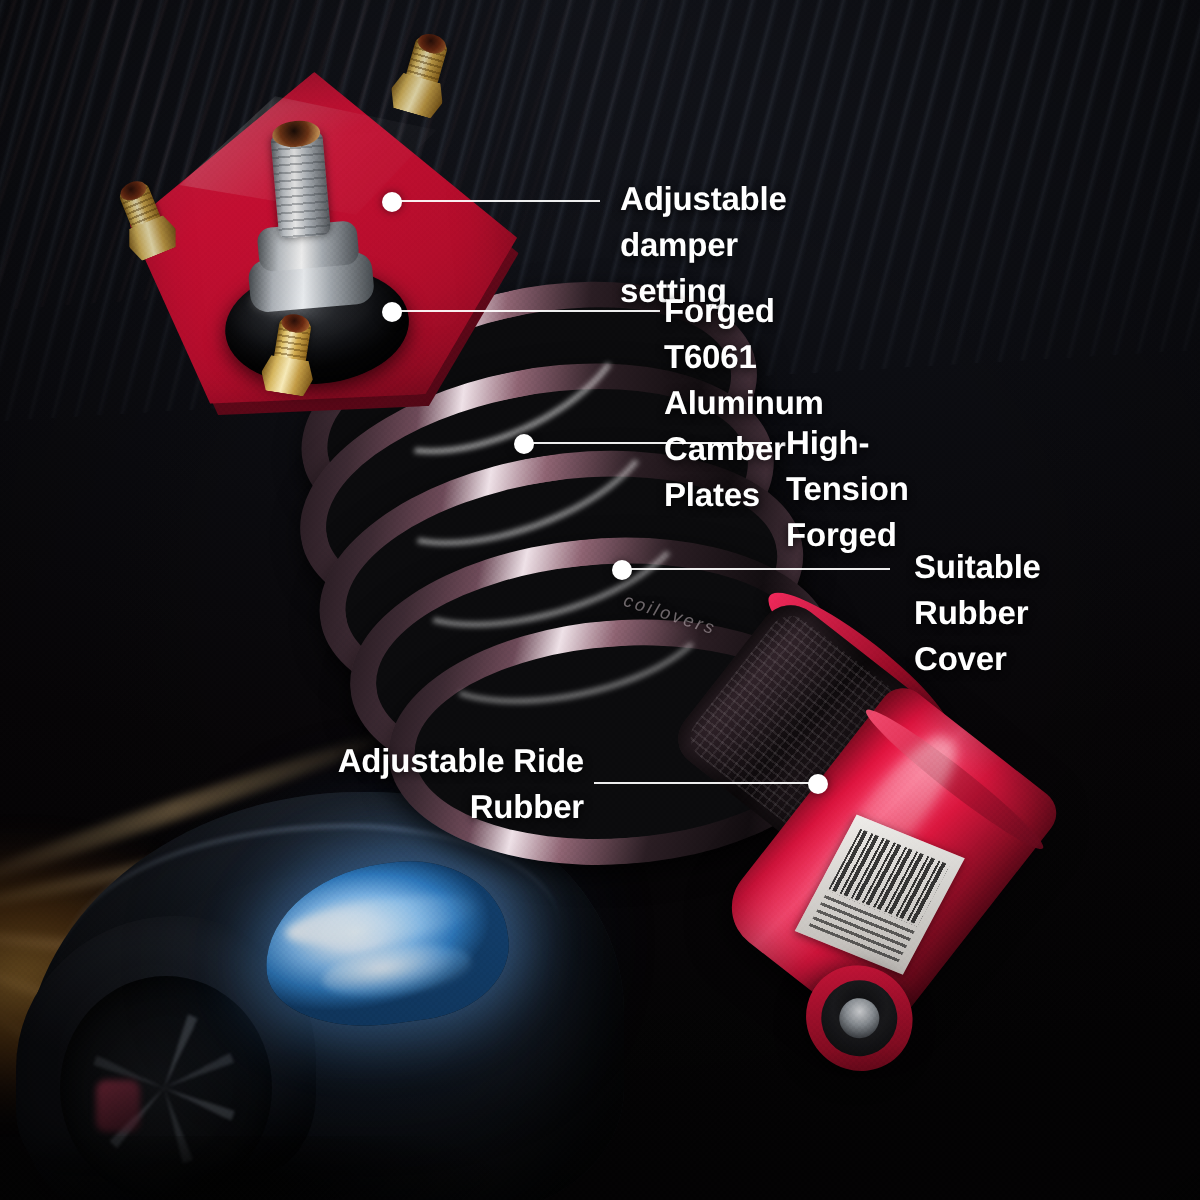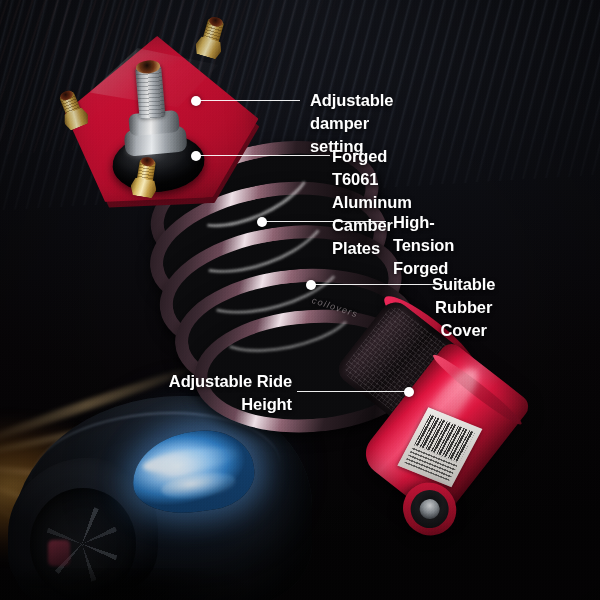--- a/index.html
+++ b/index.html
@@ -380,21 +380,21 @@
   #callout-camber-plates .txt {left:332px;top:145px;}
 
   
   #callout-spring .dot {left:262px;top:222px;}
   #callout-spring .line{left:262px;top:221px;width:124px;}
   #callout-spring .txt {left:393px;top:211px;}
 
   
   #callout-rubber-cover .dot {left:311px;top:285px;}
   #callout-rubber-cover .line{left:311px;top:284px;width:134px;}
-  #callout-rubber-cover .txt {left:432px;top:273px;text-align:center;}
+  #callout-rubber-cover .txt {left:457px;top:273px;}
 
   
   #callout-ride-height .dot {left:409px;top:392px;}
   #callout-ride-height .line{left:297px;top:391px;width:112px;}
   #callout-ride-height .txt {left:52px;top:370px;width:240px;text-align:right;}
 </style>
 </head>
 <body>
 
 <div id="stage">
@@ -508,16 +508,16 @@
     <div class="dot"></div>
     <div class="line"></div>
     <div class="txt">Suitable Rubber
 Cover</div>
   </div>
 
   <div class="callout" id="callout-ride-height">
     <div class="dot"></div>
     <div class="line"></div>
     <div class="txt">Adjustable Ride
-Height</div>
+Rubber</div>
   </div>
 
 </div>
 
 </body></html>

